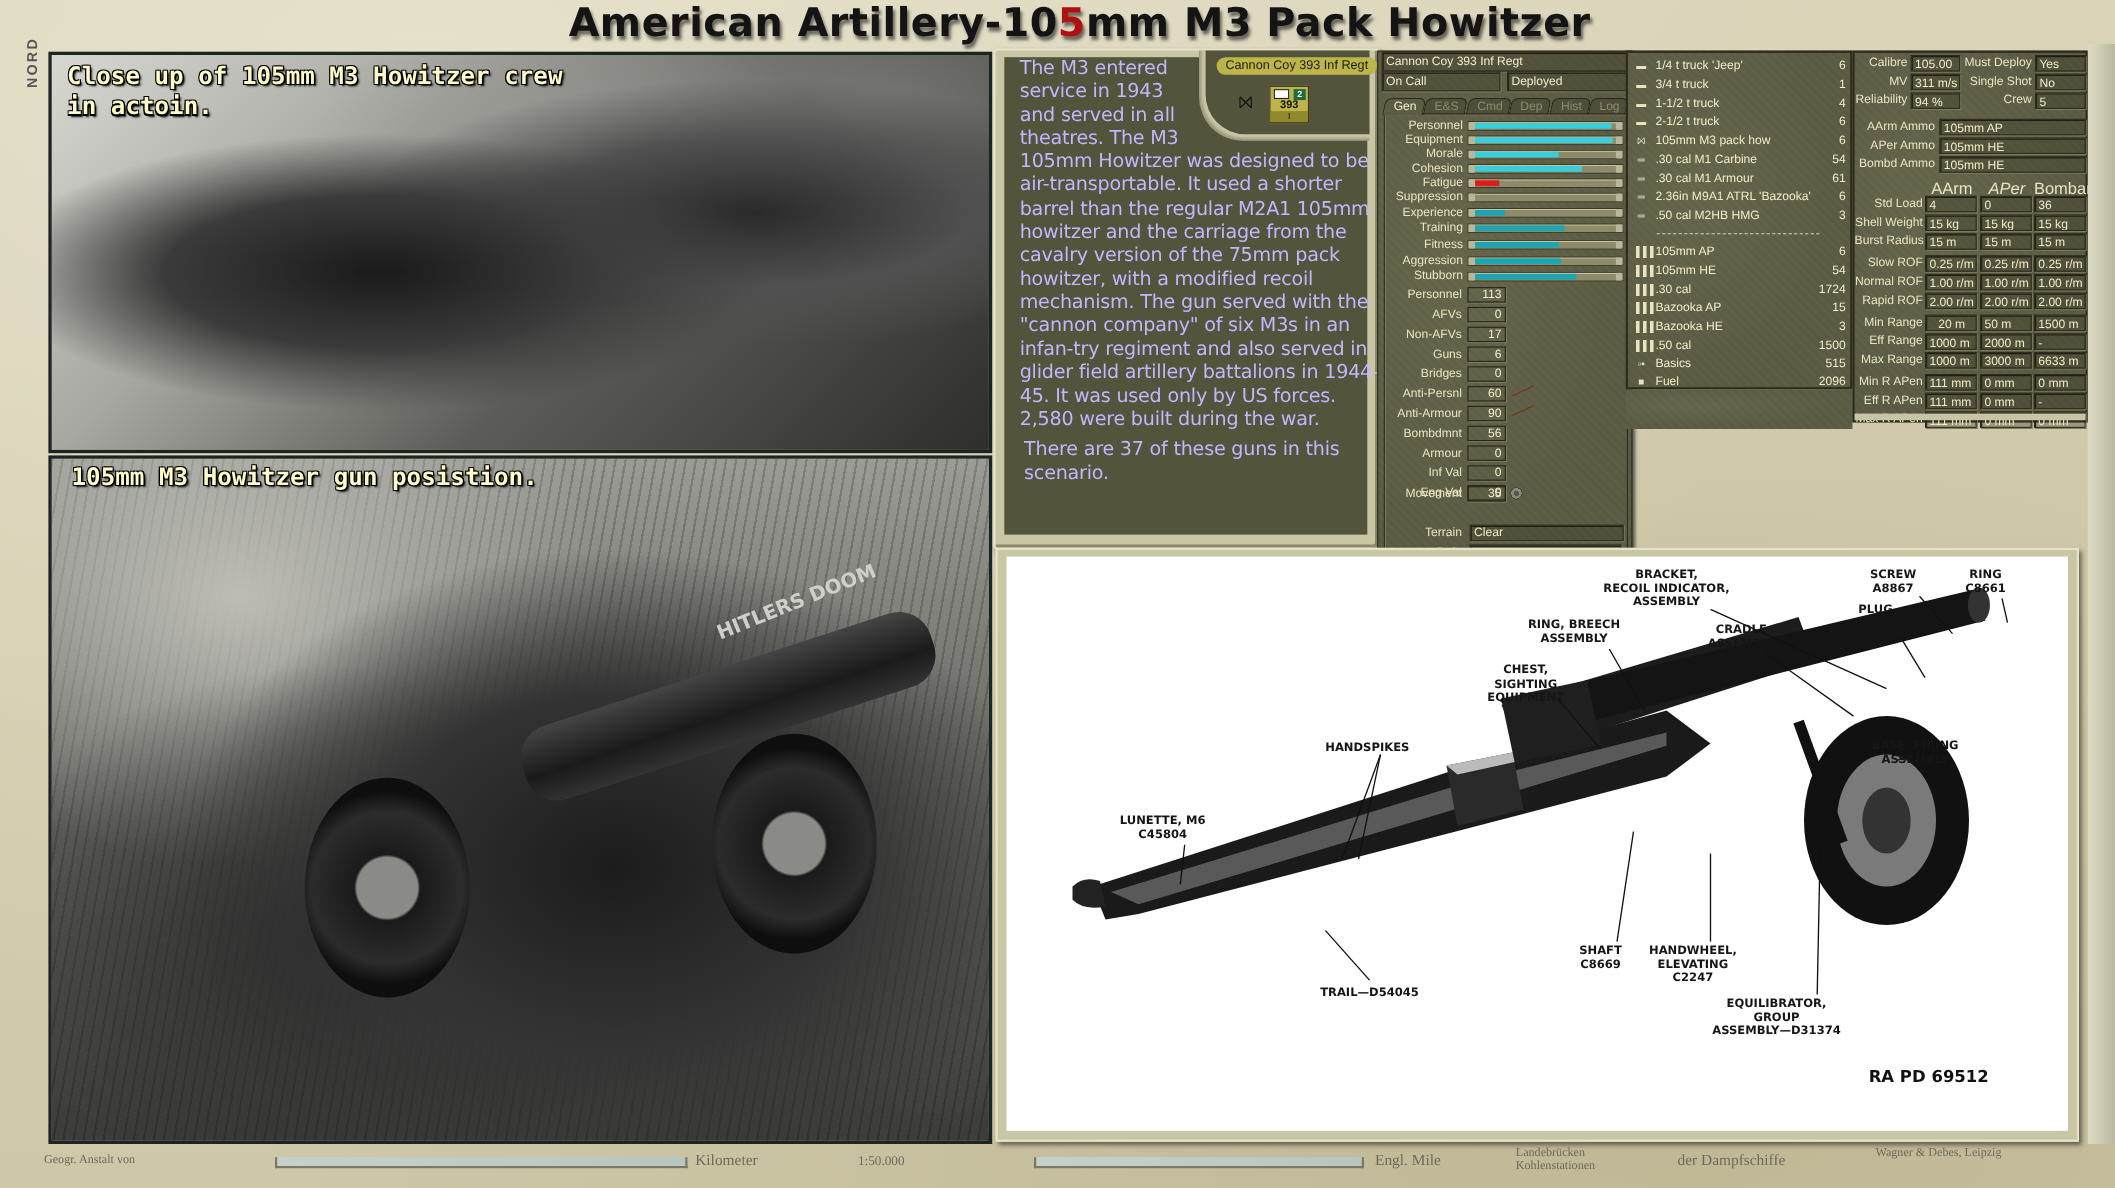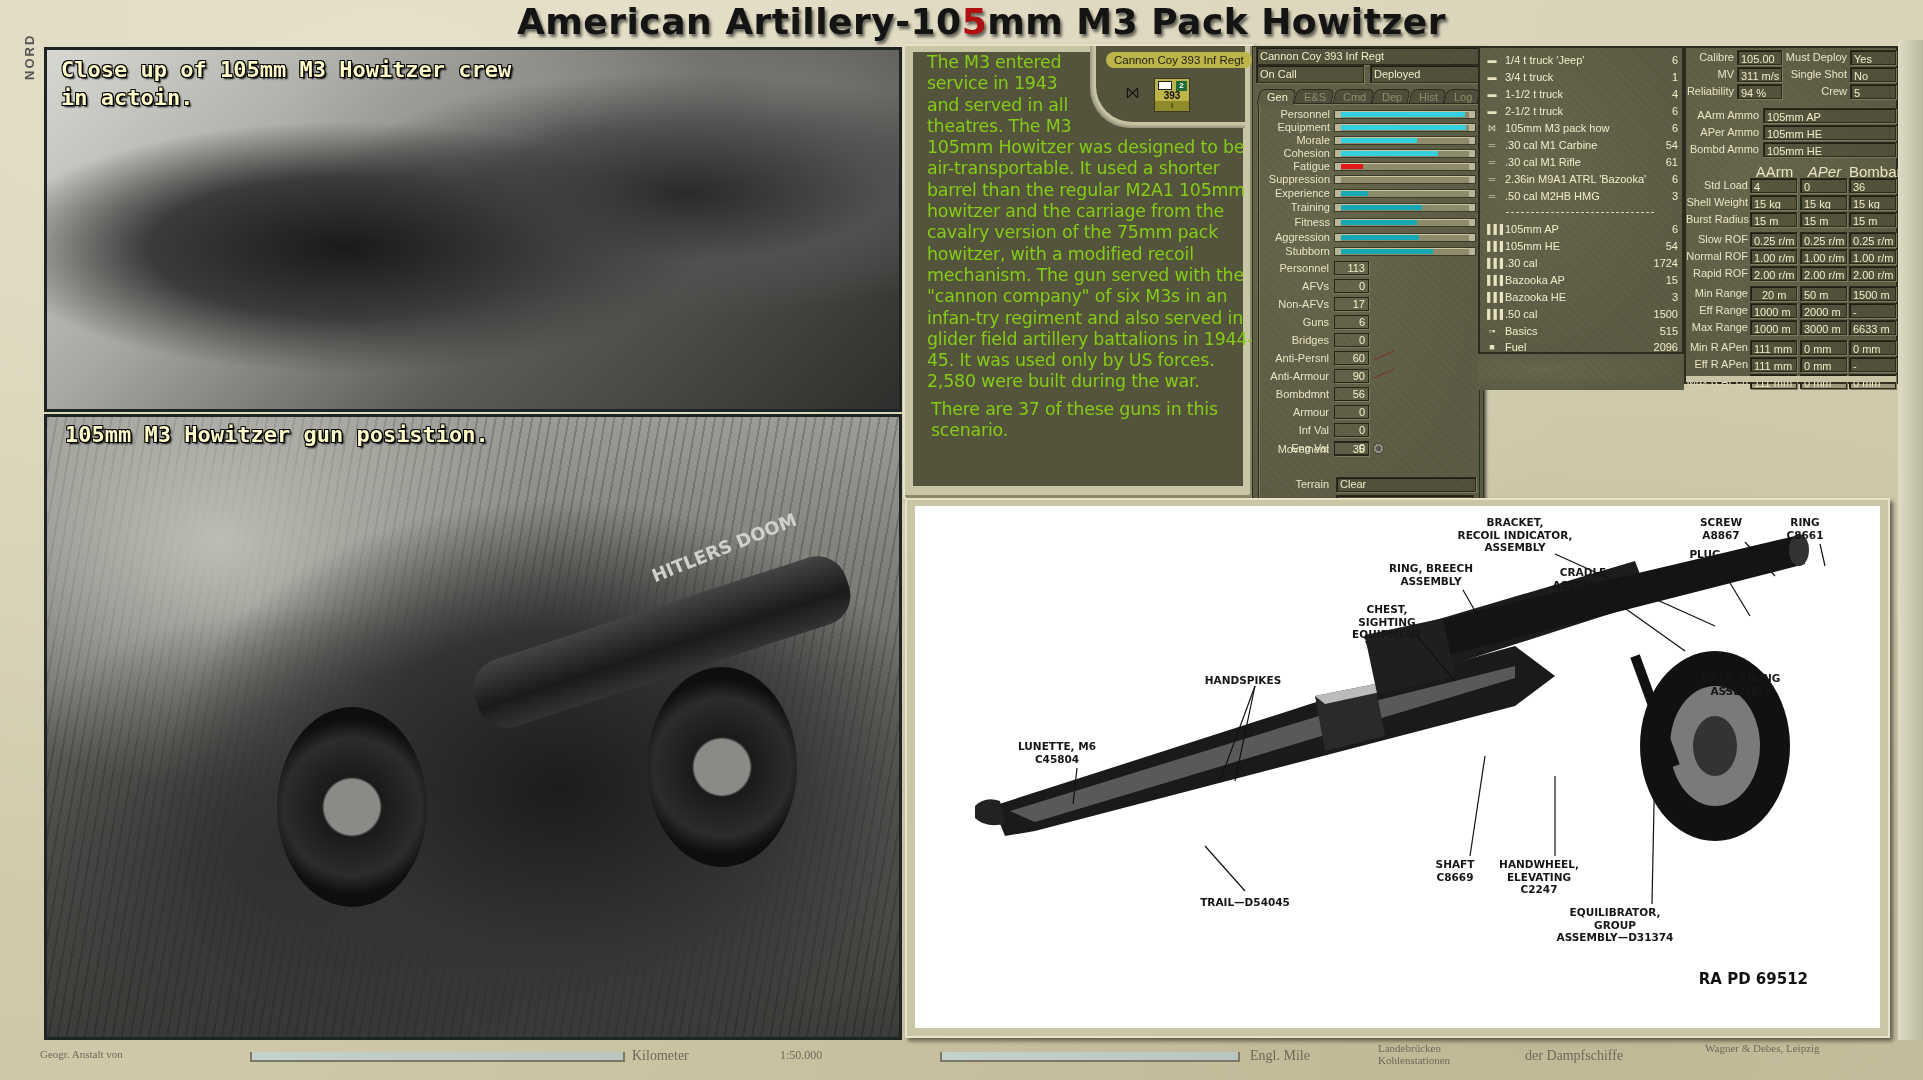--- a/index.html
+++ b/index.html
@@ -123,21 +123,21 @@
   }
   .unit-counter .num { position: absolute; left: 0; right: 0; top: 11px; text-align: center; font-size: 10px; font-weight: bold; color: #111; }
   .unit-counter .flag { position: absolute; right: 2px; top: 2px; width: 11px; height: 10px; background: #1e6b3c; color: #fff; font-size: 8px; text-align: center; line-height: 10px; font-weight: bold; }
   .unit-counter .icon { position: absolute; left: 3px; top: 2px; width: 14px; height: 9px; background: #fff; border: 1px solid #222; }
   .unit-counter .base { position: absolute; left: 0; right: 0; bottom: 0; height: 10px; background: #8f8a2a; text-align:center; font-size:8px; color:#111; line-height:10px; }
   .gun-icon-small {
     position: absolute; left: 30px; top: 38px; font-size: 16px; color: #111;
   }
   .desc-text {
     position: absolute; left: 14px; top: 0px; width: 330px;
-    color: #84cc16;
+    color: #c4b5fd;
     font-family: "DejaVu Sans", sans-serif;
     font-size: 17.4px; line-height: 21.3px;
     letter-spacing: -0.2px;
   }
   .desc-text p { margin-bottom: 6px; }
   .desc-text .lead { padding-right: 160px; }
 
   
   .game-panel {
     background: #5a5a43;
@@ -492,21 +492,21 @@
       <span class="name">105mm M3 pack how</span>
       <span class="qty">6</span>
     </div>
   <div class="equip-row" style="top:89px">
       <span class="ico">═</span>
       <span class="name">.30 cal M1 Carbine</span>
       <span class="qty">54</span>
     </div>
   <div class="equip-row" style="top:106px">
       <span class="ico">═</span>
-      <span class="name">.30 cal M1 Rifle</span>
+      <span class="name">.30 cal M1 Armour</span>
       <span class="qty">61</span>
     </div>
   <div class="equip-row" style="top:123px">
       <span class="ico">═</span>
       <span class="name">2.36in M9A1 ATRL 'Bazooka'</span>
       <span class="qty">6</span>
     </div>
   <div class="equip-row" style="top:140px">
       <span class="ico">═</span>
       <span class="name">.50 cal M2HB HMG</span>

